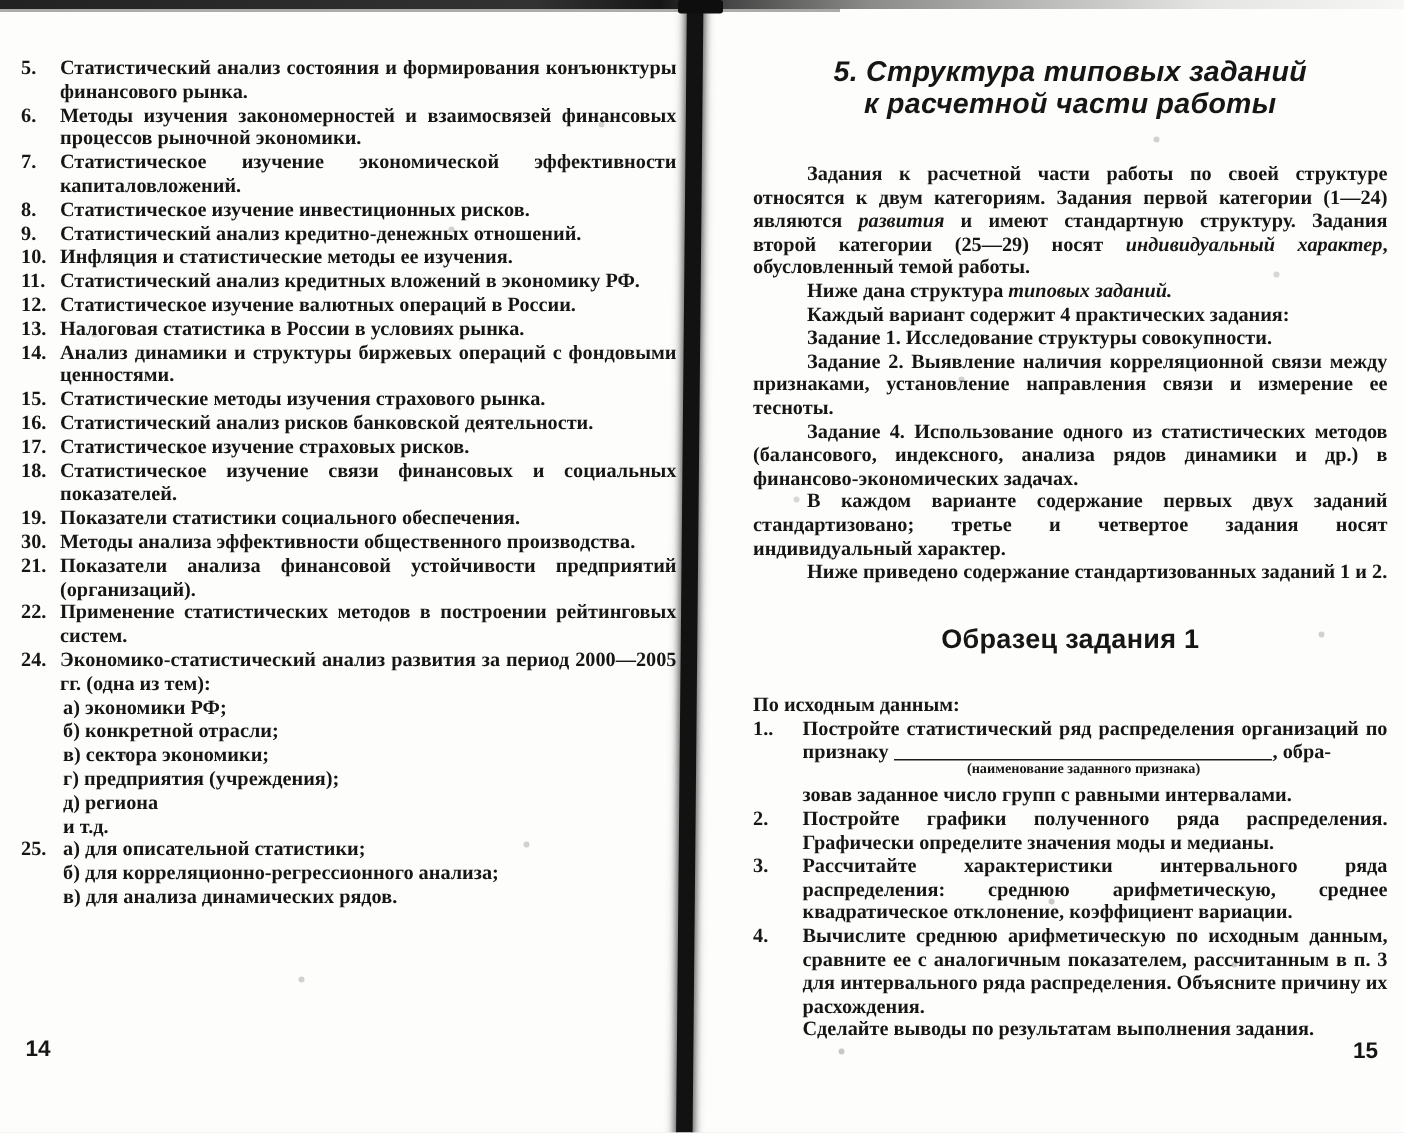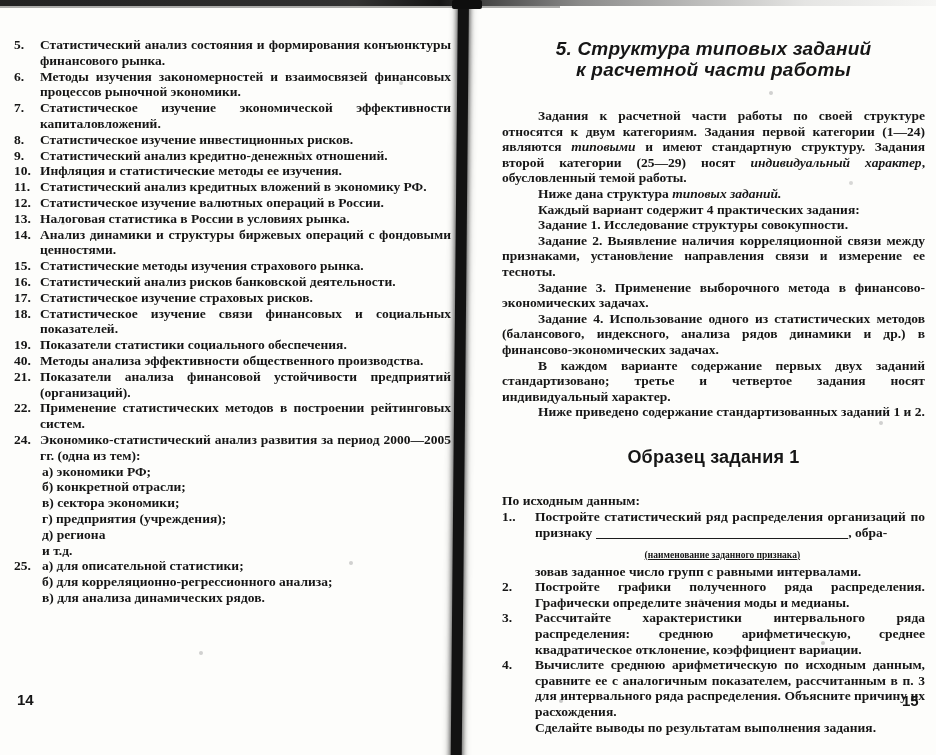--- a/index.html
+++ b/index.html
@@ -41,21 +41,21 @@
   .rp{margin:0;text-indent:36px;text-align:justify;}
   .noindent{text-indent:0;}
   .bi{font-style:italic;}
   .sample-heading{font-family:"Liberation Sans",sans-serif;font-weight:700;
                   font-size:18px;text-align:center;margin:30px 0 28px 0;letter-spacing:.2px;}
   .rli{display:flex;}
   .rnum{flex:none;width:33px;}
   .rtxt{flex:1;text-align:justify;}
   .blankwrap{display:inline-block;width:252px;vertical-align:top;margin-left:4px;}
   .blankline{display:block;height:13px;border-bottom:1.6px solid #1c1c1c;}
-  .blankcap{display:block;text-align:center;font-size:9.5px;line-height:12px;margin-top:10px;font-weight:700;text-decoration:underline;}
+  .blankcap{display:block;text-align:center;font-size:9.5px;line-height:12px;margin-top:0;font-weight:700;}
   .contline{display:block;margin-top:3px;}
   .pn{position:absolute;font-family:"Liberation Sans",sans-serif;font-weight:700;font-size:15px;}
   .pn-left{left:17px;top:691px;}
   .pn-right{left:902px;top:692px;}
 </style>
 </head>
 <body>
 
 <div id="stage">
   <div class="top-edge"></div>
@@ -117,21 +117,21 @@
       </div>
     <div class="li">
         <span class="num">18.</span>
         <span class="txt"><span>Статистическое изучение связи финансовых и социальных показателей.</span></span>
       </div>
     <div class="li">
         <span class="num">19.</span>
         <span class="txt"><span>Показатели статистики социального обеспечения.</span></span>
       </div>
     <div class="li">
-        <span class="num">40.</span>
+        <span class="num">30.</span>
         <span class="txt"><span>Методы анализа эффективности общественного производства.</span></span>
       </div>
     <div class="li">
         <span class="num">21.</span>
         <span class="txt"><span>Показатели анализа финансовой устойчивости предприятий (организаций).</span></span>
       </div>
     <div class="li">
         <span class="num">22.</span>
         <span class="txt"><span>Применение статистических методов в построении рейтинговых систем.</span></span>
       </div>
@@ -156,29 +156,28 @@
     </span>
       </div>
   </div>
 
   <div class="page-right">
     <div class="rtitle">
       <div>5. Структура типовых заданий</div>
       <div>к расчетной части работы</div>
     </div>
 
-    <p class="rp"><span>Задания к расчетной части работы по своей структуре относятся к двум категориям. Задания первой категории (1—24) являются </span><span class="bi">типовыми</span><span> и имеют стандартную структуру. Задания второй категории (25—29) носят </span><span class="bi">индивидуальный характер</span><span>, обусловленный темой работы.</span></p>
+    <p class="rp"><span>Задания к расчетной части работы по своей структуре относятся к двум категориям. Задания первой категории (1—24) являются </span><span class="bi">развития</span><span> и имеют стандартную структуру. Задания второй категории (25—29) носят </span><span class="bi">индивидуальный характер</span><span>, обусловленный темой работы.</span></p>
 
     <p class="rp"><span>Ниже дана структура </span><span class="bi">типовых заданий.</span></p>
 
     <p class="rp">Каждый вариант содержит 4 практических задания:</p>
 
     <p class="rp"><span>Задание 1.</span><span> Исследование структуры совокупности.</span></p>
     <p class="rp"><span>Задание 2.</span><span> Выявление наличия корреляционной связи между признаками, установление направления связи и измерение ее тесноты.</span></p>
-    <p class="rp"><span>Задание 3.</span><span> Применение выборочного метода в финансово-экономических задачах.</span></p>
     <p class="rp"><span>Задание 4.</span><span> Использование одного из статистических методов (балансового, индексного, анализа рядов динамики и др.) в финансово-экономических задачах.</span></p>
 
     <p class="rp">В каждом варианте содержание первых двух заданий стандартизовано; третье и четвертое задания носят индивидуальный характер.</p>
     <p class="rp">Ниже приведено содержание стандартизованных заданий 1 и 2.</p>
 
     <div class="sample-heading">Образец задания 1</div>
 
     <p class="rp noindent">По исходным данным:</p>
 
     <div class="rli">

